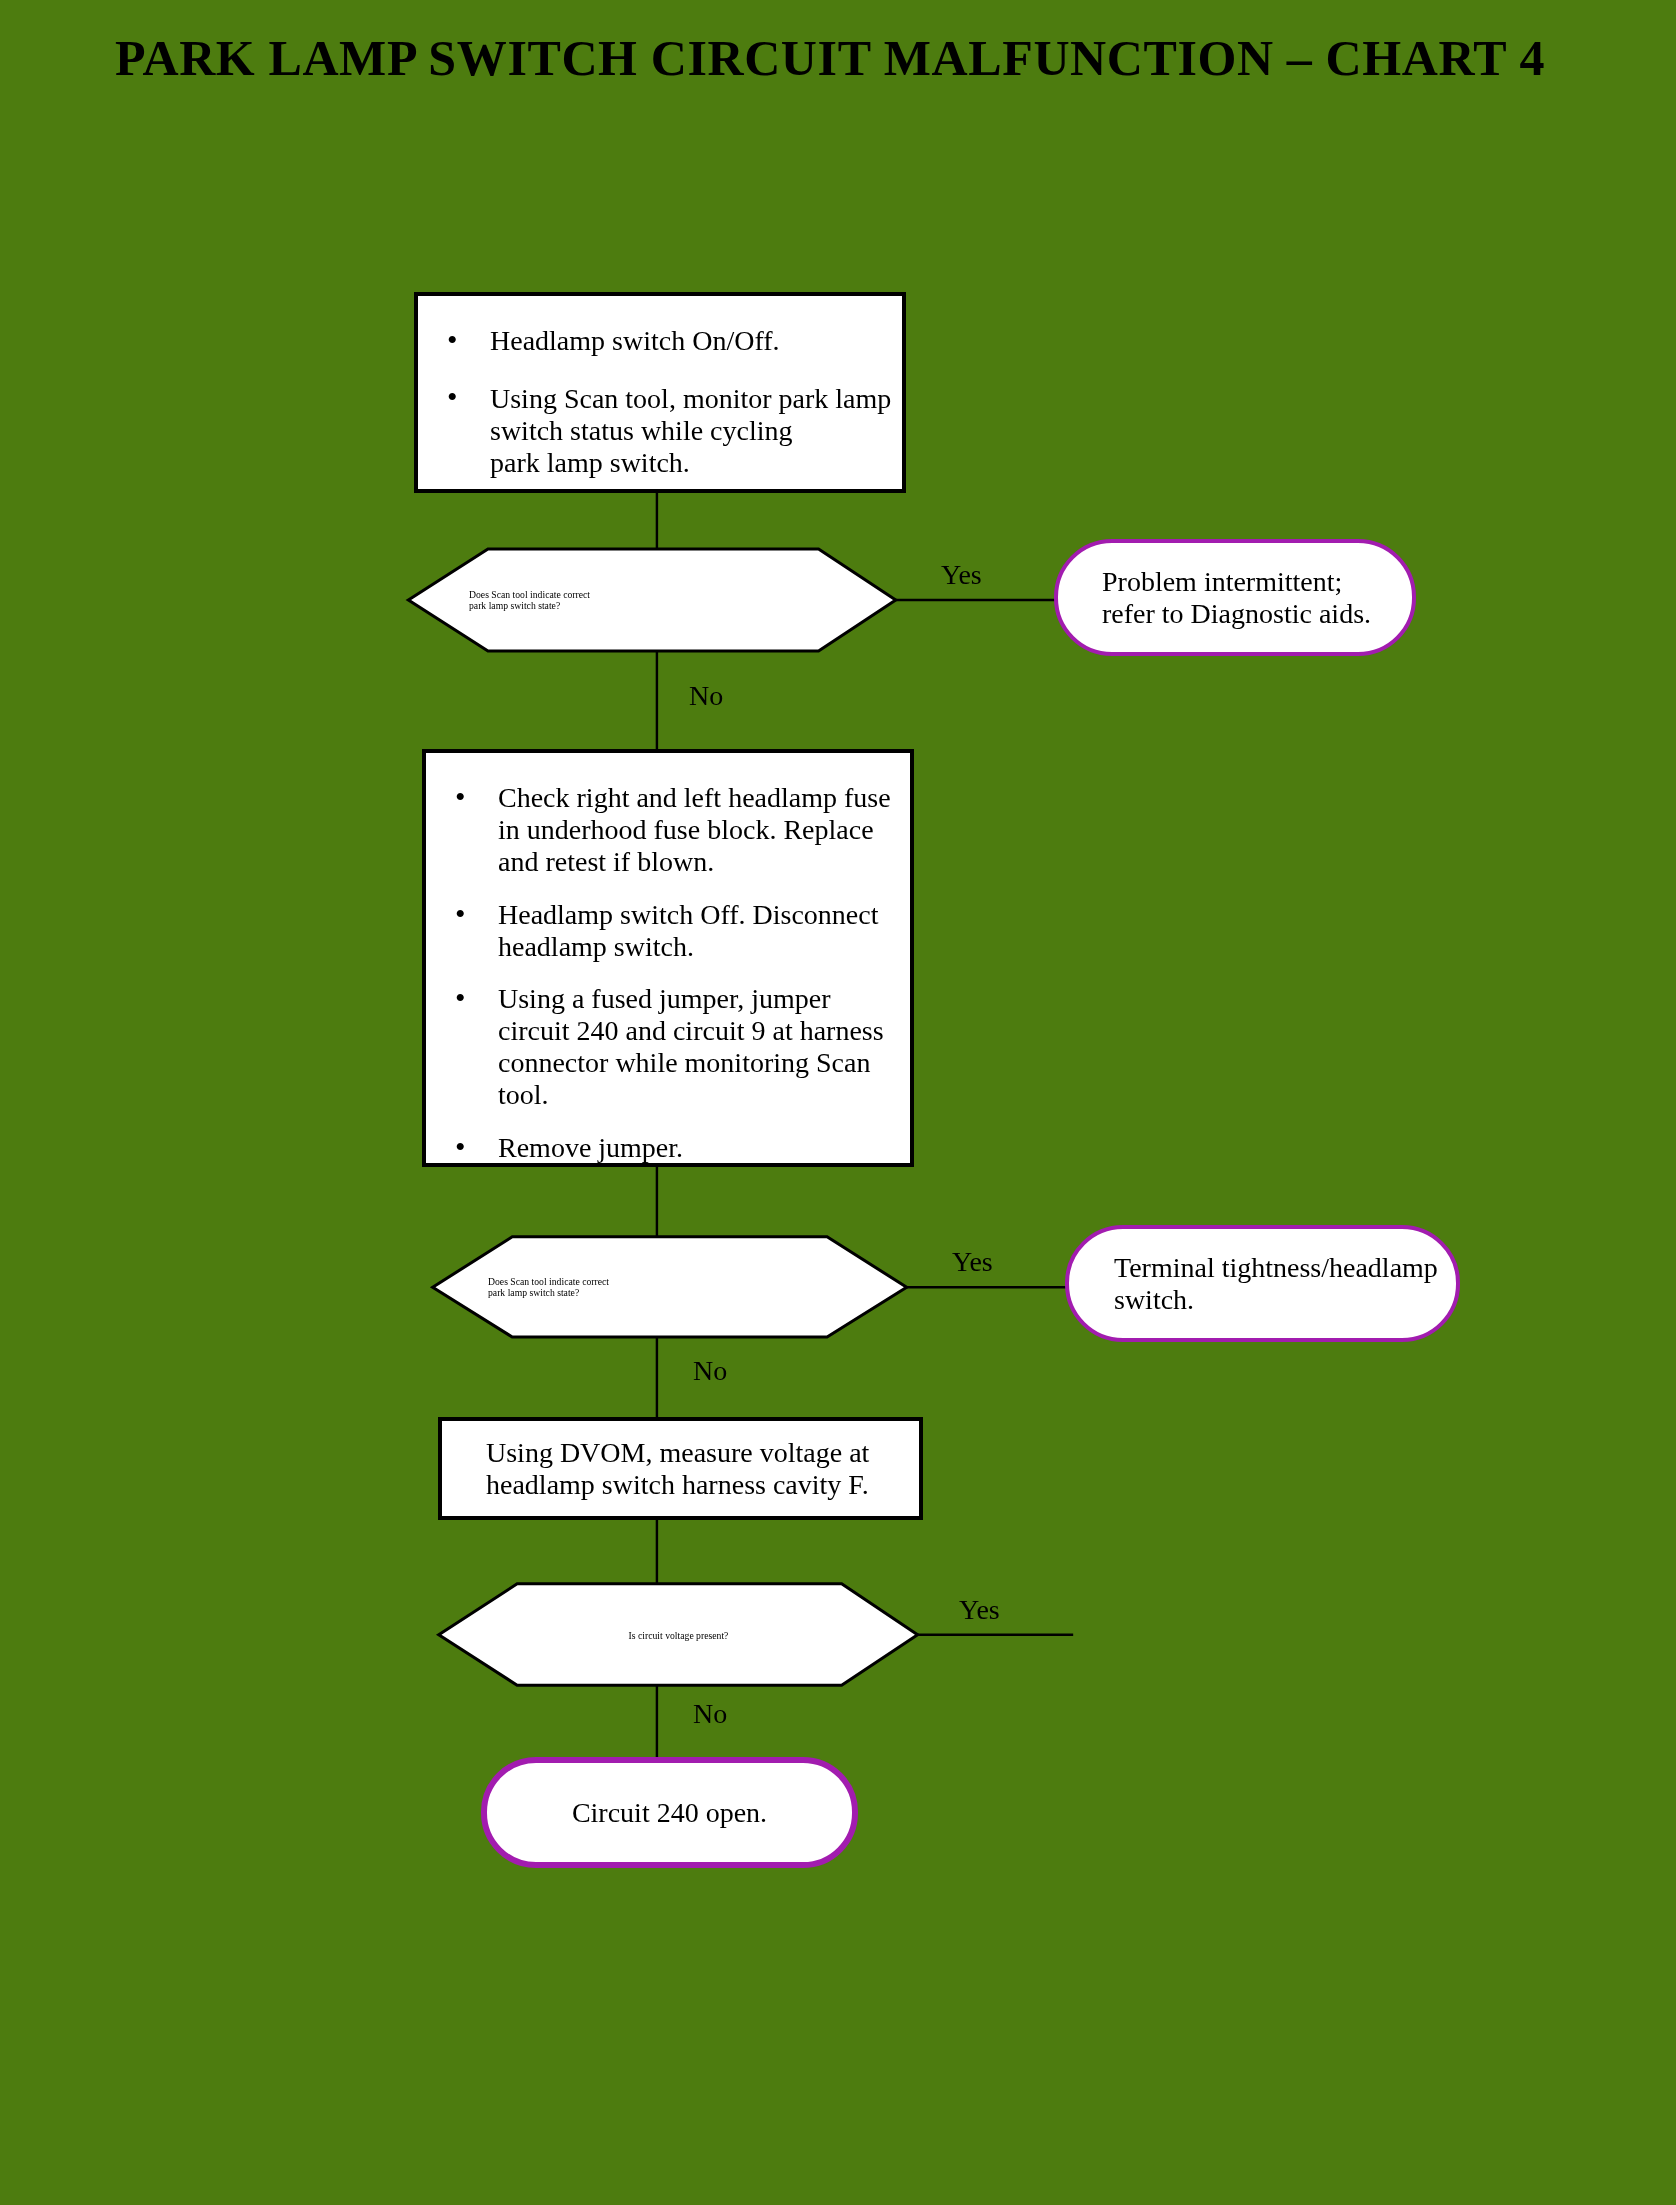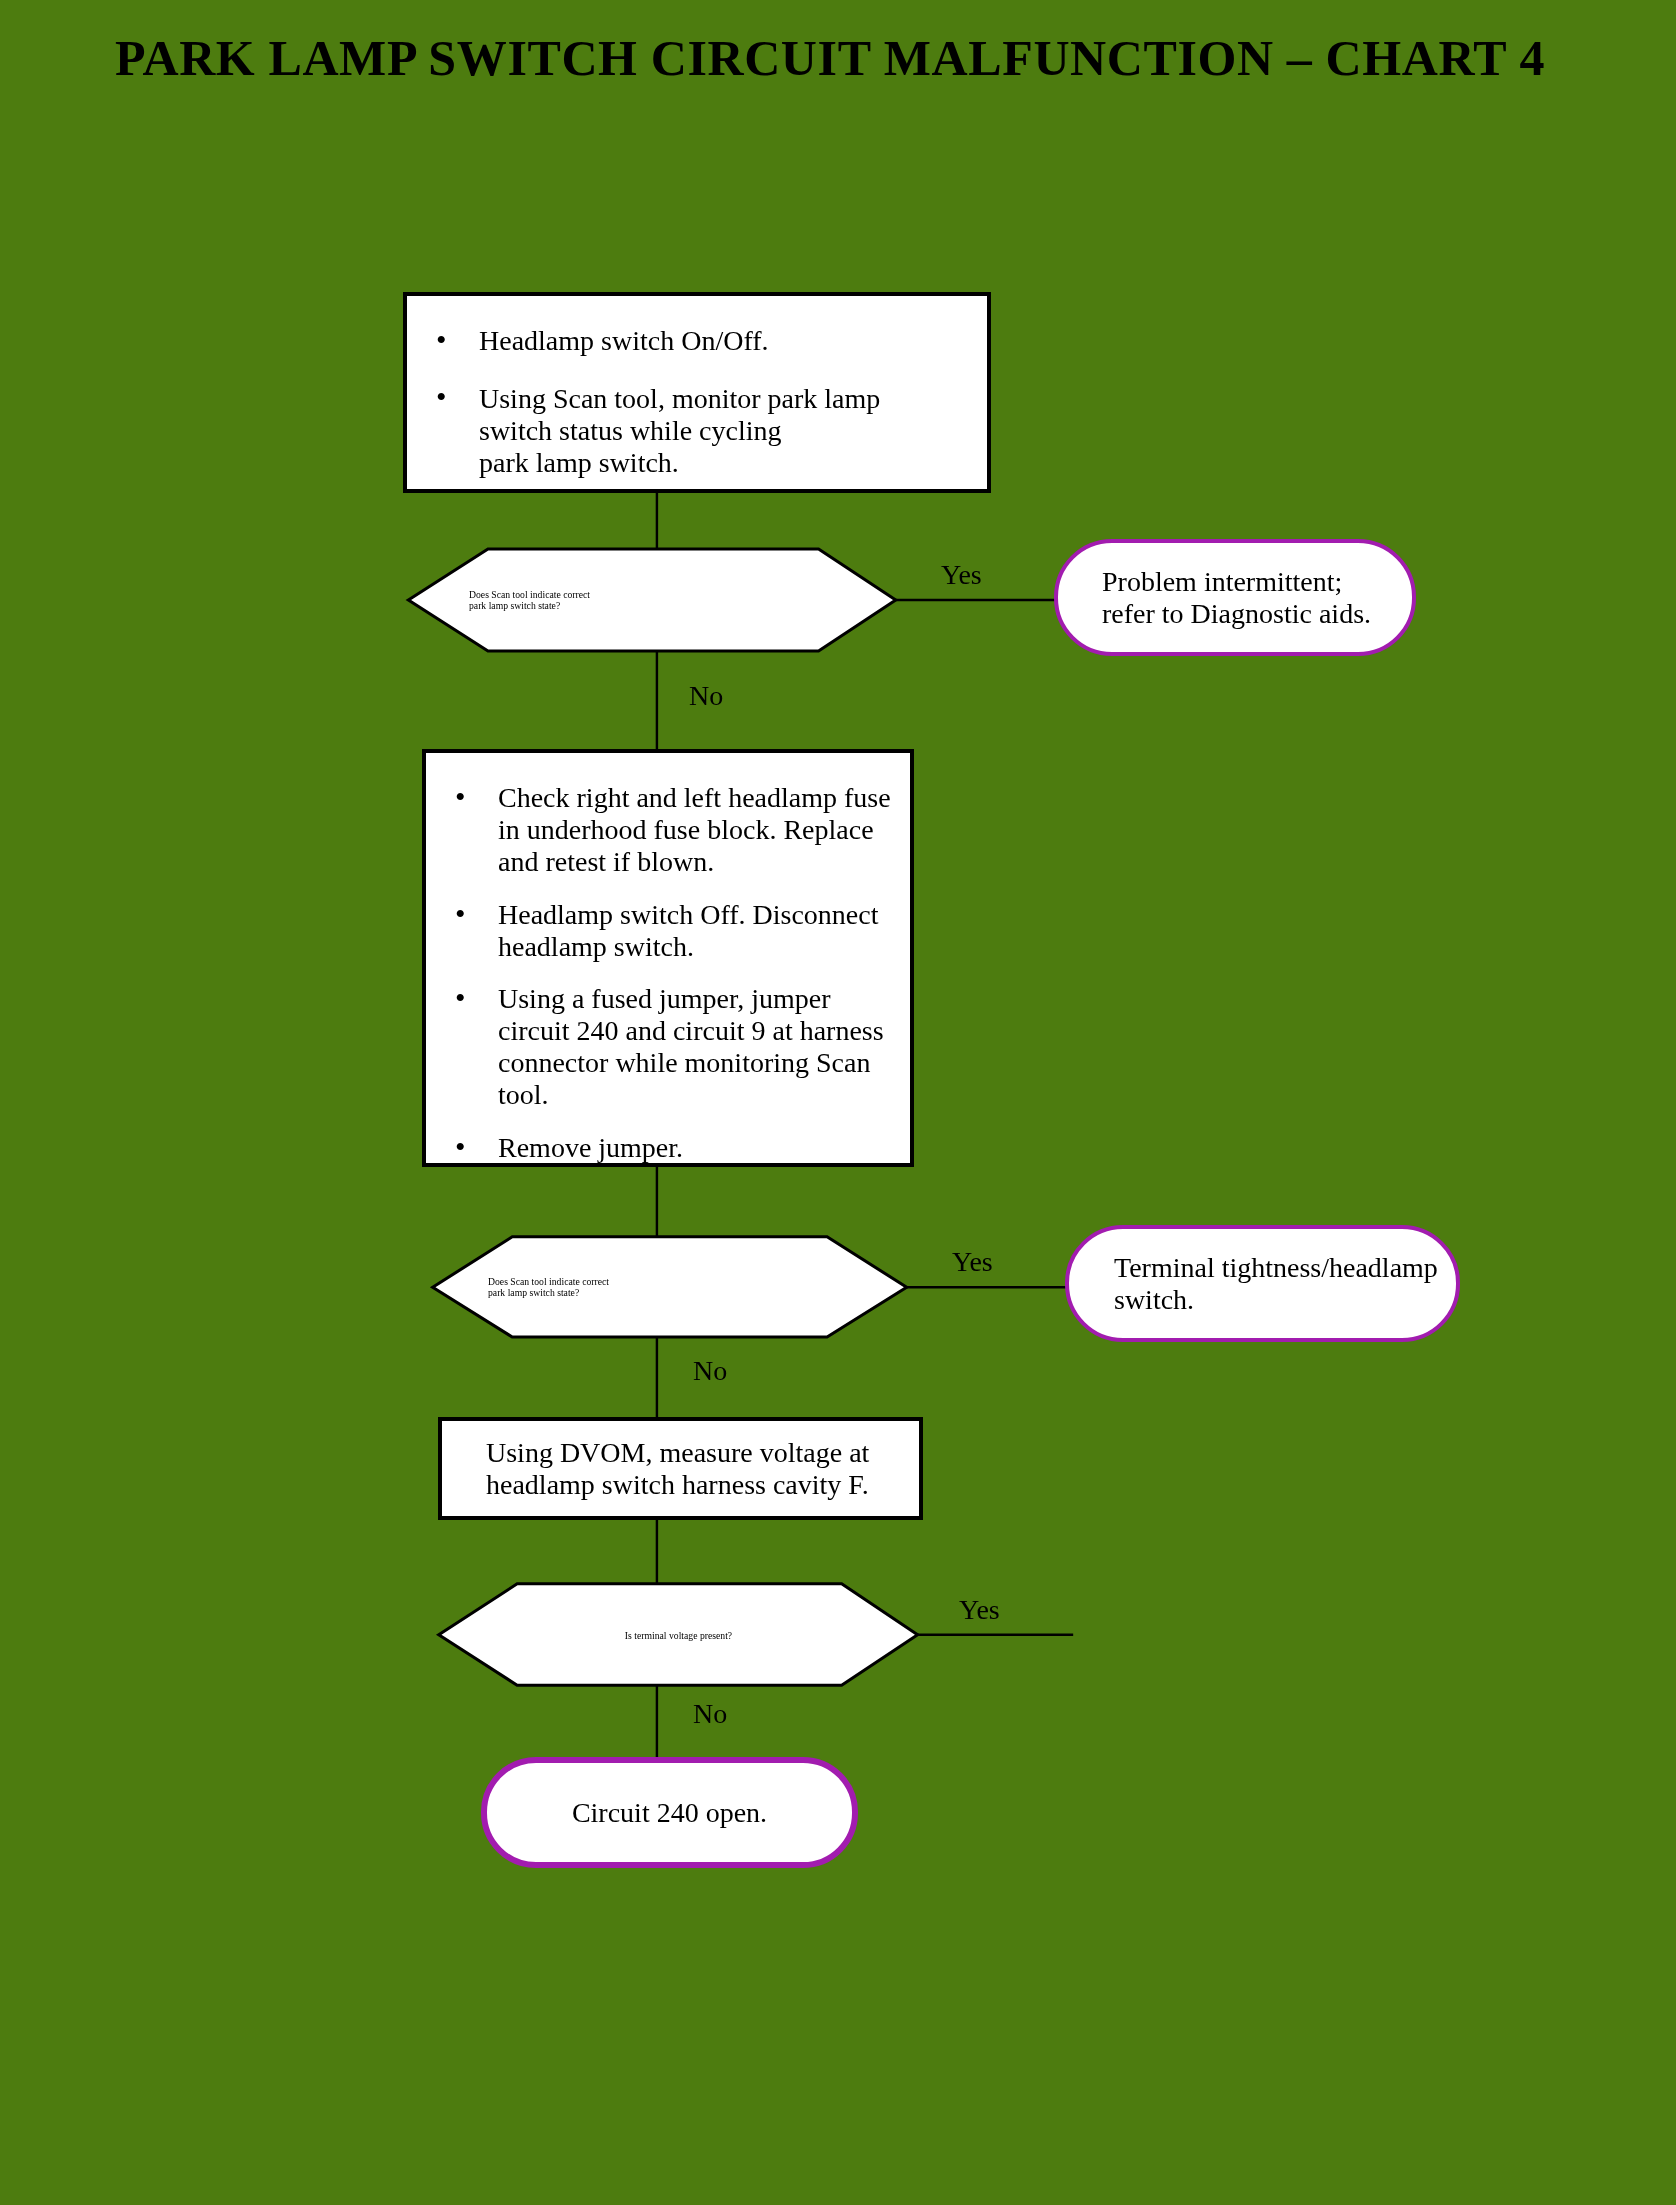--- a/index.html
+++ b/index.html
@@ -53,21 +53,21 @@
   }
   #step2 ul.bullets li { margin-bottom: 20.7px; }
   ul.bullets li .li-text { white-space: pre; display: inline-block; vertical-align: top; }
   ul.bullets li::before {
     content: "\2022";
     position: absolute;
     left: 0;
     top: -1.2px;
     font-size: 30px;
   }
-  #step1 { left: 403px; top: 292px;  width: 588px; height: 201px; }
+  #step1 { left: 414px; top: 292px;  width: 492px; height: 201px; }
   #step2 { left: 422px; top: 749px; width: 492px; height: 418px; }
   #step3 { left: 438px; top: 1417px; width: 485px; height: 103px; display: flex; align-items: center; }
   #step3 .ptext { padding-left: 44px; white-space: pre; }
 
   .hex-text {
     position: absolute;
     display: flex;
     align-items: center;
     box-sizing: border-box;
     white-space: pre;
@@ -161,21 +161,21 @@
 park lamp switch state?</div>
 
   <div class="rbox" id="result2">Terminal tightness/headlamp
 switch.</div>
 
   <div class="process" id="step3">
     <div class="ptext">Using DVOM, measure voltage at
 headlamp switch harness cavity F.</div>
   </div>
 
-  <div class="hex-text" id="hex3text">Is terminal voltage present?</div>
+  <div class="hex-text" id="hex3text">Is circuit voltage present?</div>
 
 
   <div class="rbox" id="result4">Circuit 240 open.</div>
 
   <div class="edge-label" id="yes1">Yes</div>
   <div class="edge-label" id="no1">No</div>
   <div class="edge-label" id="yes2">Yes</div>
   <div class="edge-label" id="no2">No</div>
   <div class="edge-label" id="yes3">Yes</div>
   <div class="edge-label" id="no3">No</div>

